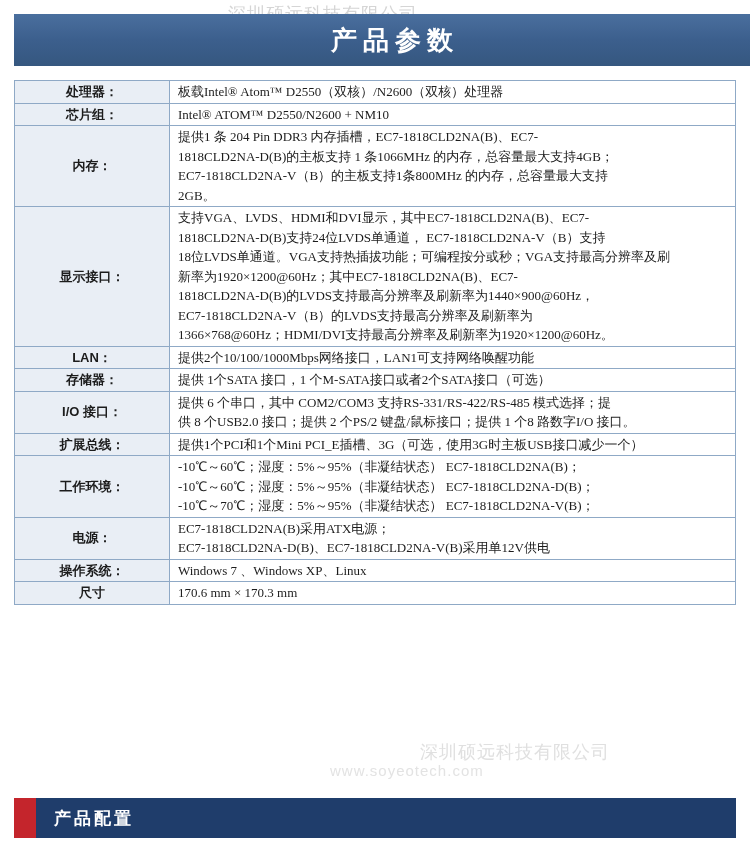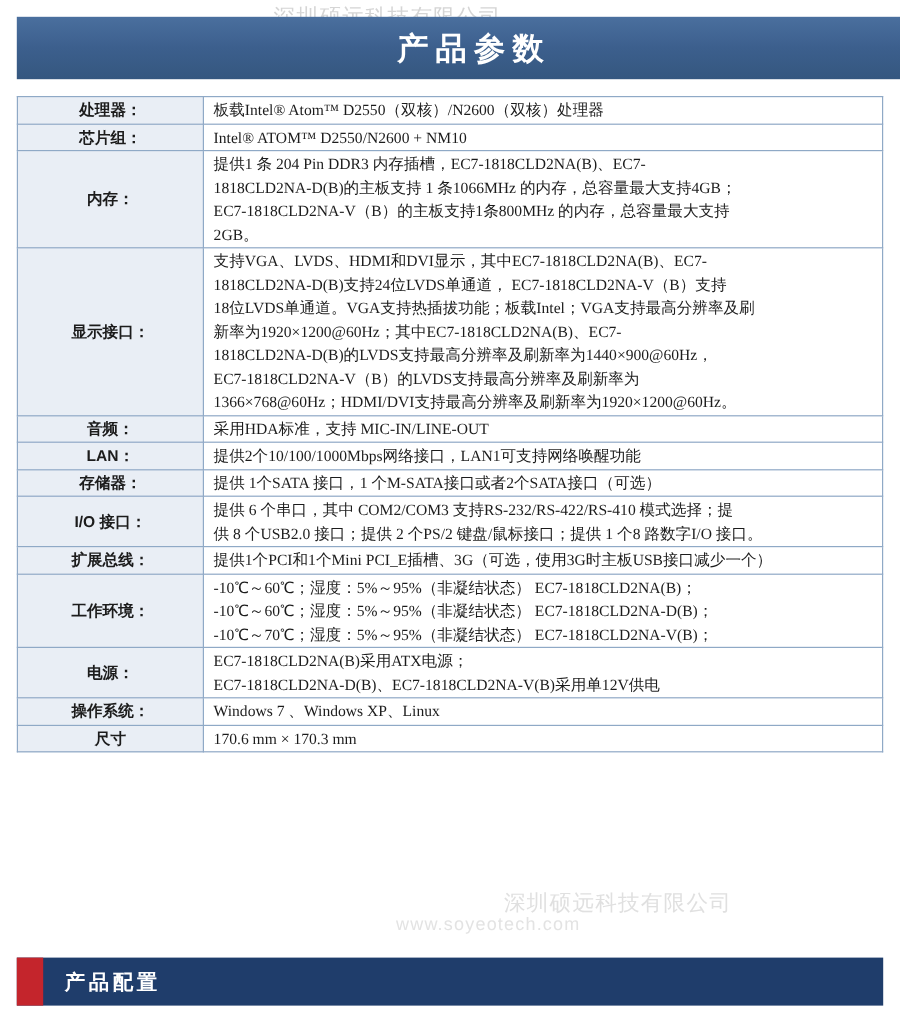--- a/index.html
+++ b/index.html
@@ -158,49 +158,43 @@
           <span class="line">1818CLD2NA-D(B)的主板支持 1 条1066MHz 的内存，总容量最大支持4GB；</span>
           <span class="line">EC7-1818CLD2NA-V（B）的主板支持1条800MHz 的内存，总容量最大支持</span>
           <span class="line">2GB。</span>
         </td>
       </tr>
       <tr>
         <td class="label">显示接口：</td>
         <td class="value">
           <span class="line">支持VGA、LVDS、HDMI和DVI显示，其中EC7-1818CLD2NA(B)、EC7-</span>
           <span class="line">1818CLD2NA-D(B)支持24位LVDS单通道， EC7-1818CLD2NA-V（B）支持</span>
-          <span class="line">18位LVDS单通道。VGA支持热插拔功能；板载Intel；VGA支持最高分辨率及刷</span>
+          <span class="line">18位LVDS单通道。VGA支持热插拔功能；可编程按分或秒；VGA支持最高分辨率及刷</span>
           <span class="line">新率为1920×1200@60Hz；其中EC7-1818CLD2NA(B)、EC7-</span>
           <span class="line">1818CLD2NA-D(B)的LVDS支持最高分辨率及刷新率为1440×900@60Hz，</span>
           <span class="line">EC7-1818CLD2NA-V（B）的LVDS支持最高分辨率及刷新率为</span>
           <span class="line">1366×768@60Hz；HDMI/DVI支持最高分辨率及刷新率为1920×1200@60Hz。</span>
         </td>
       </tr>
       <tr>
-        <td class="label">音频：</td>
-        <td class="value">
-          <span class="line">采用HDA标准，支持 MIC-IN/LINE-OUT</span>
-        </td>
-      </tr>
-      <tr>
         <td class="label">LAN：</td>
         <td class="value">
           <span class="line">提供2个10/100/1000Mbps网络接口，LAN1可支持网络唤醒功能</span>
         </td>
       </tr>
       <tr>
         <td class="label">存储器：</td>
         <td class="value">
           <span class="line">提供 1个SATA 接口，1 个M-SATA接口或者2个SATA接口（可选）</span>
         </td>
       </tr>
       <tr>
         <td class="label">I/O 接口：</td>
         <td class="value">
-          <span class="line">提供 6 个串口，其中 COM2/COM3 支持RS-232/RS-422/RS-410 模式选择；提</span>
+          <span class="line">提供 6 个串口，其中 COM2/COM3 支持RS-331/RS-422/RS-485 模式选择；提</span>
           <span class="line">供 8 个USB2.0 接口；提供 2 个PS/2 键盘/鼠标接口；提供 1 个8 路数字I/O 接口。</span>
         </td>
       </tr>
       <tr>
         <td class="label">扩展总线：</td>
         <td class="value">
           <span class="line">提供1个PCI和1个Mini PCI_E插槽、3G（可选，使用3G时主板USB接口减少一个）</span>
         </td>
       </tr>
       <tr>

